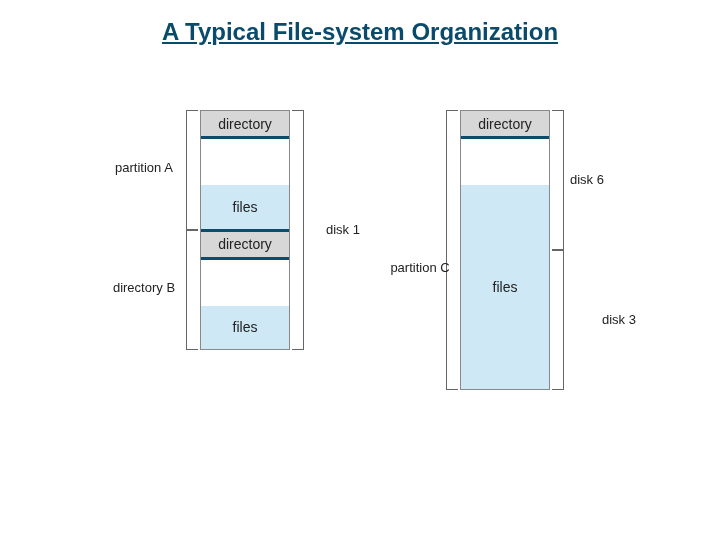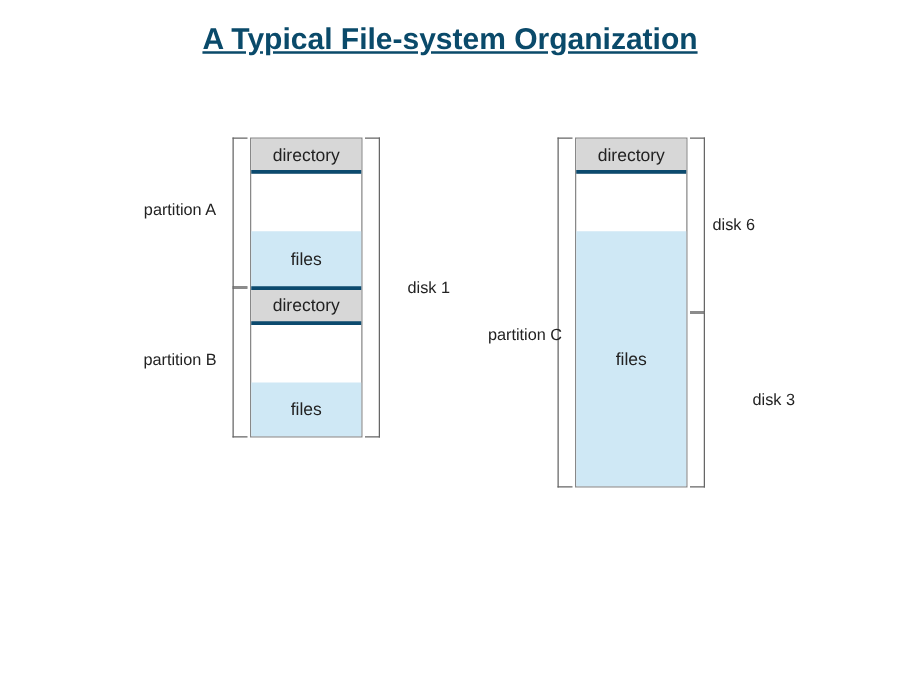--- a/index.html
+++ b/index.html
@@ -93,17 +93,17 @@
 
 <div class="bracket right" style="left:552px; top:110px; width:12px; height:140px;"></div>
 <div class="bracket right" style="left:552px; top:250px; width:12px; height:140px;"></div>
 
 <div id="right-stack" class="stack">
   <div class="cell dir">directory</div>
   <div class="cell file">files</div>
 </div>
 
 <div class="label left" style="left:108px; top:160px; width:72px;">partition A</div>
-<div class="label left" style="left:108px; top:280px; width:72px;">partition B</div>
+<div class="label left" style="left:108px; top:280px; width:72px;">directory B</div>
 <div class="label" style="left:310px; top:222px;margin-left:16px;">disk 1</div>
 <div class="label left" style="left:384px; top:260px; width:72px;">partition C</div>
 <div class="label right" style="left:570px; top:172px;">disk 6</div>
 <div class="label right" style="left:602px; top:312px;">disk 3</div>
 
 </body></html>

